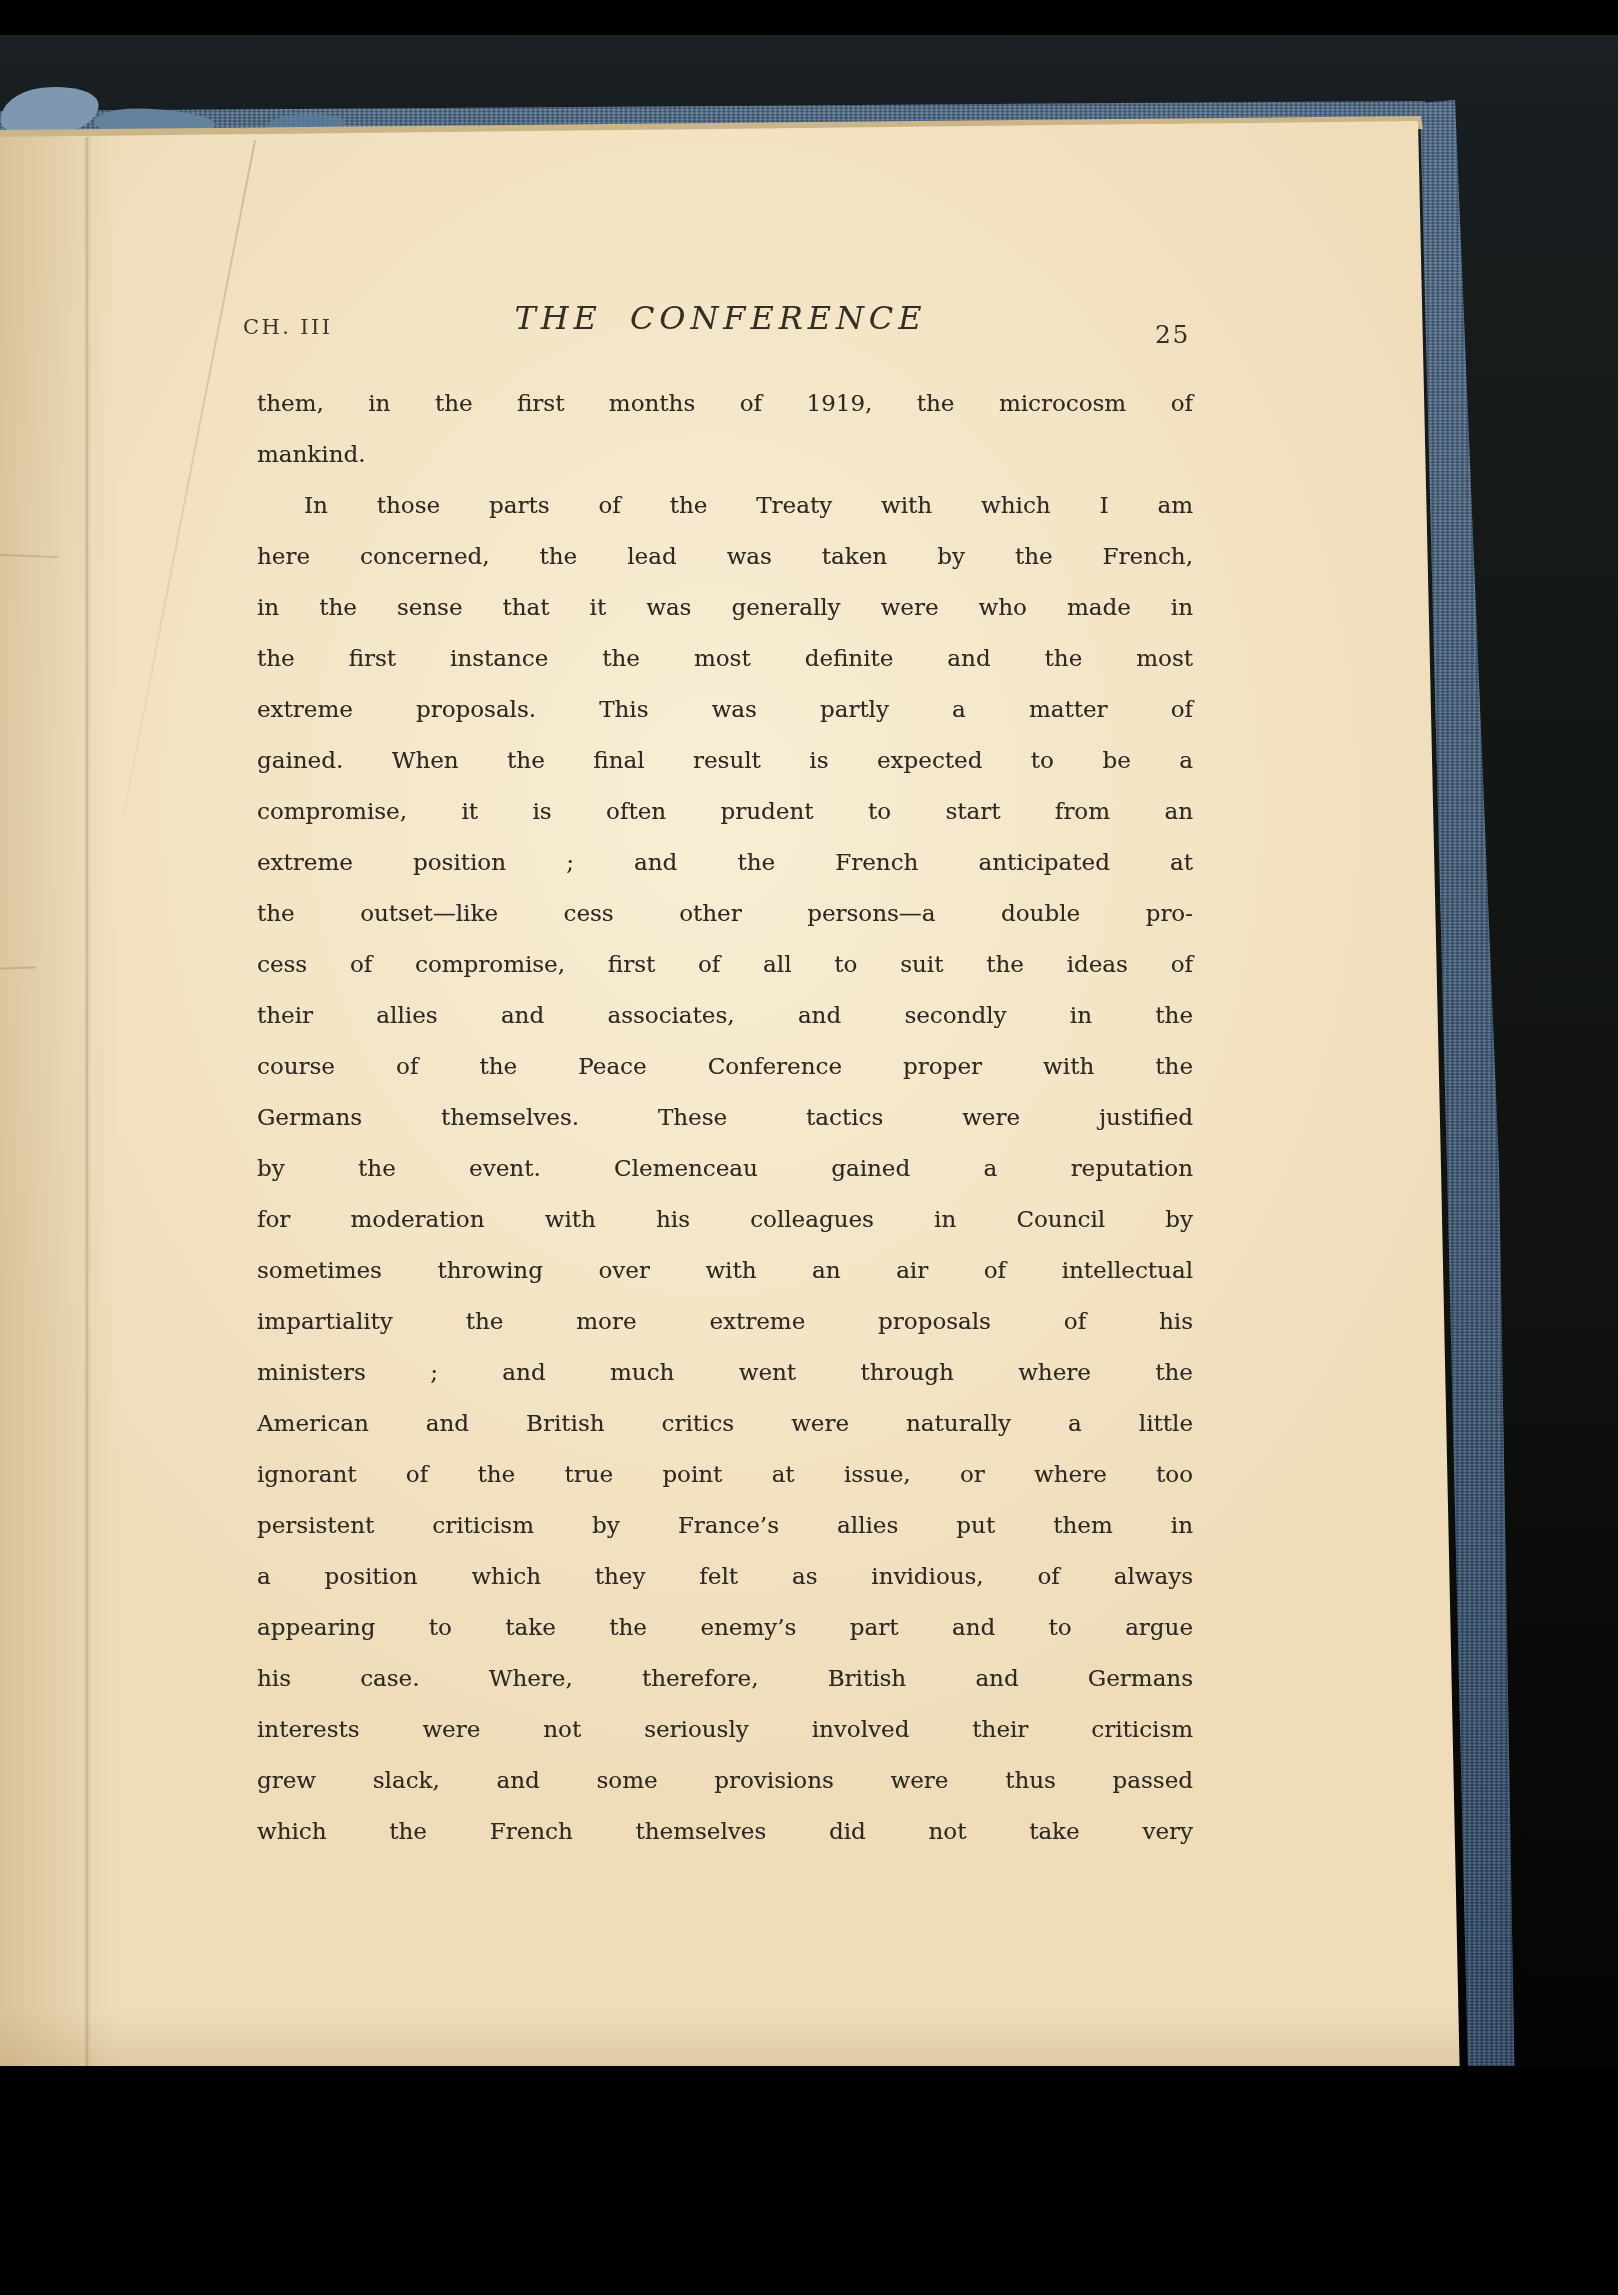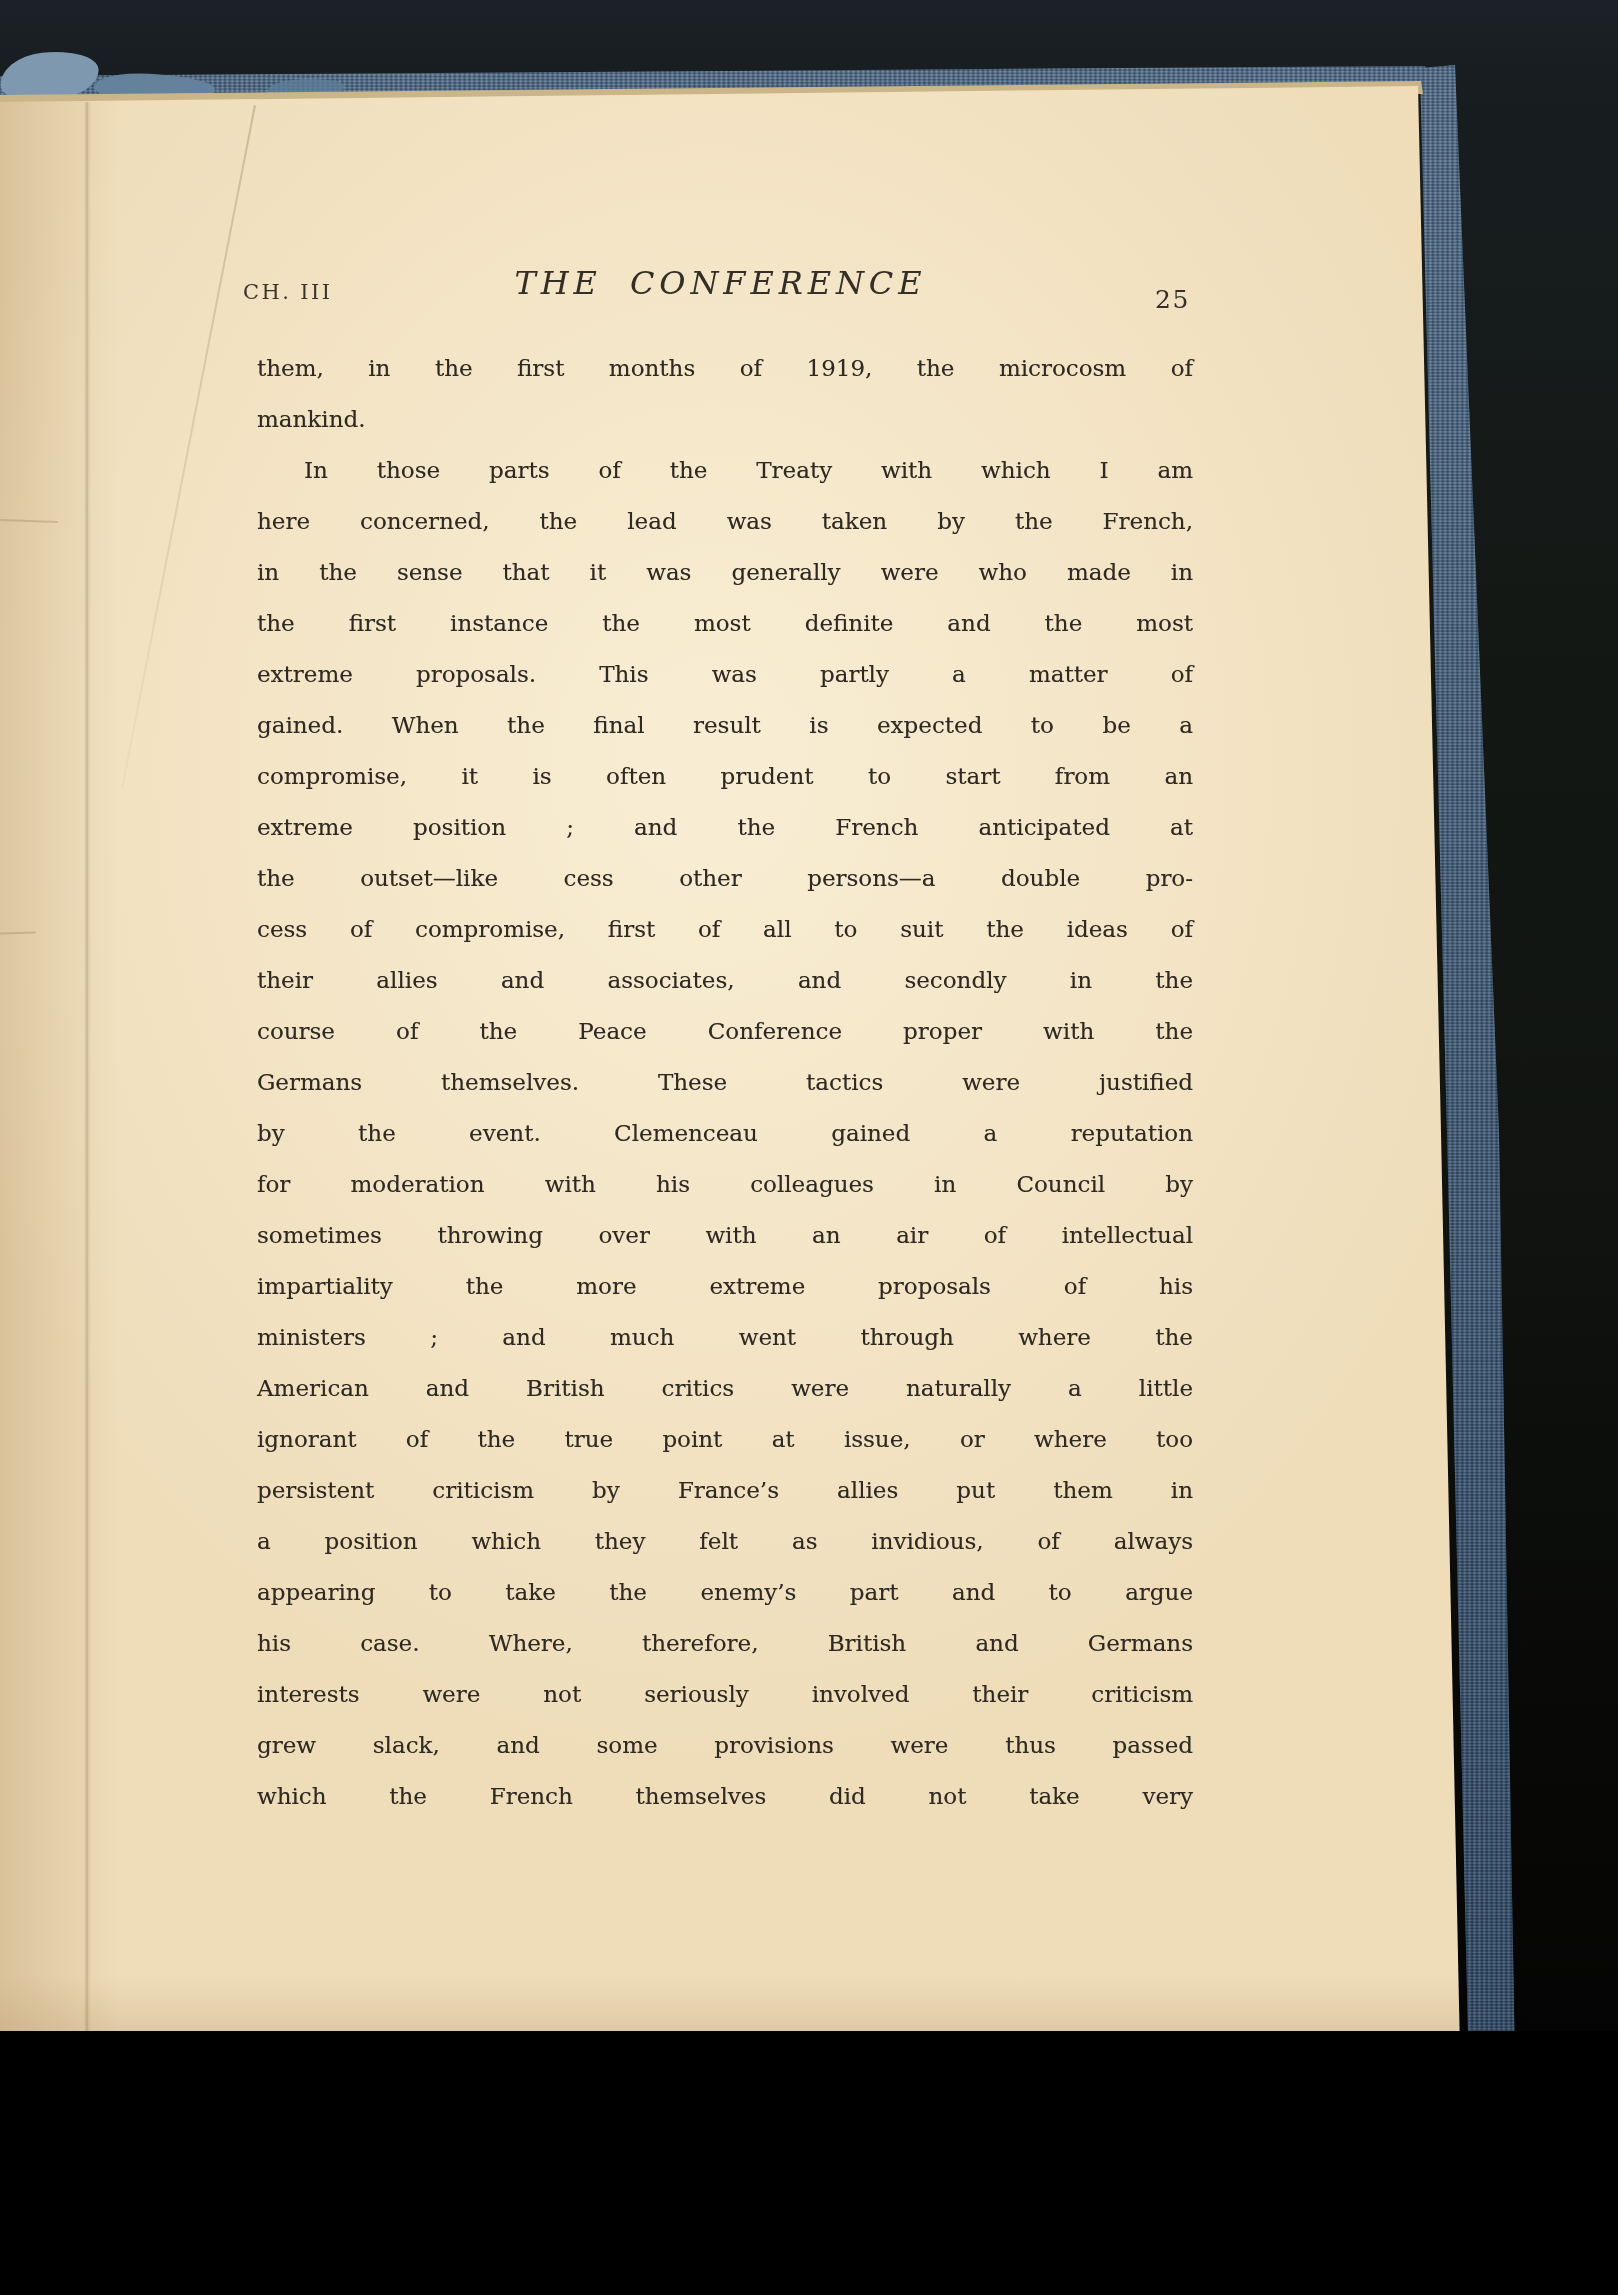--- a/index.html
+++ b/index.html
@@ -7,20 +7,21 @@
     --background-bottom:#050404;
     --cover-cloth-blue:#46617c;
     --page-paper:#efddba;
     --ink:#2e2922;
   }
   html,body{margin:0;padding:0;background:#000;}
   .stage{
     position:relative;width:1619px;height:2031px;overflow:hidden;
     background:linear-gradient(180deg,var(--background-top) 0%,#181d20 4%,#141815 30%,#101310 60%,#090a08 82%,var(--background-bottom) 100%);
     font-family:"DejaVu Serif","Liberation Serif",serif;
+    margin-top:35px;
   }
   .cloth{
     position:absolute;inset:0;
     background-color:var(--cover-cloth-blue);
     background-image:
       linear-gradient(180deg,rgba(255,255,255,.07),rgba(0,10,30,.22)),
       radial-gradient(rgba(205,222,236,.32) 0.8px,transparent 1.5px),
       radial-gradient(rgba(15,28,44,.55) 0.8px,transparent 1.5px);
     background-size:auto,4.9px 3.2px,4.9px 3.2px;
     background-position:0 0,0 0,2.4px 1.6px;

